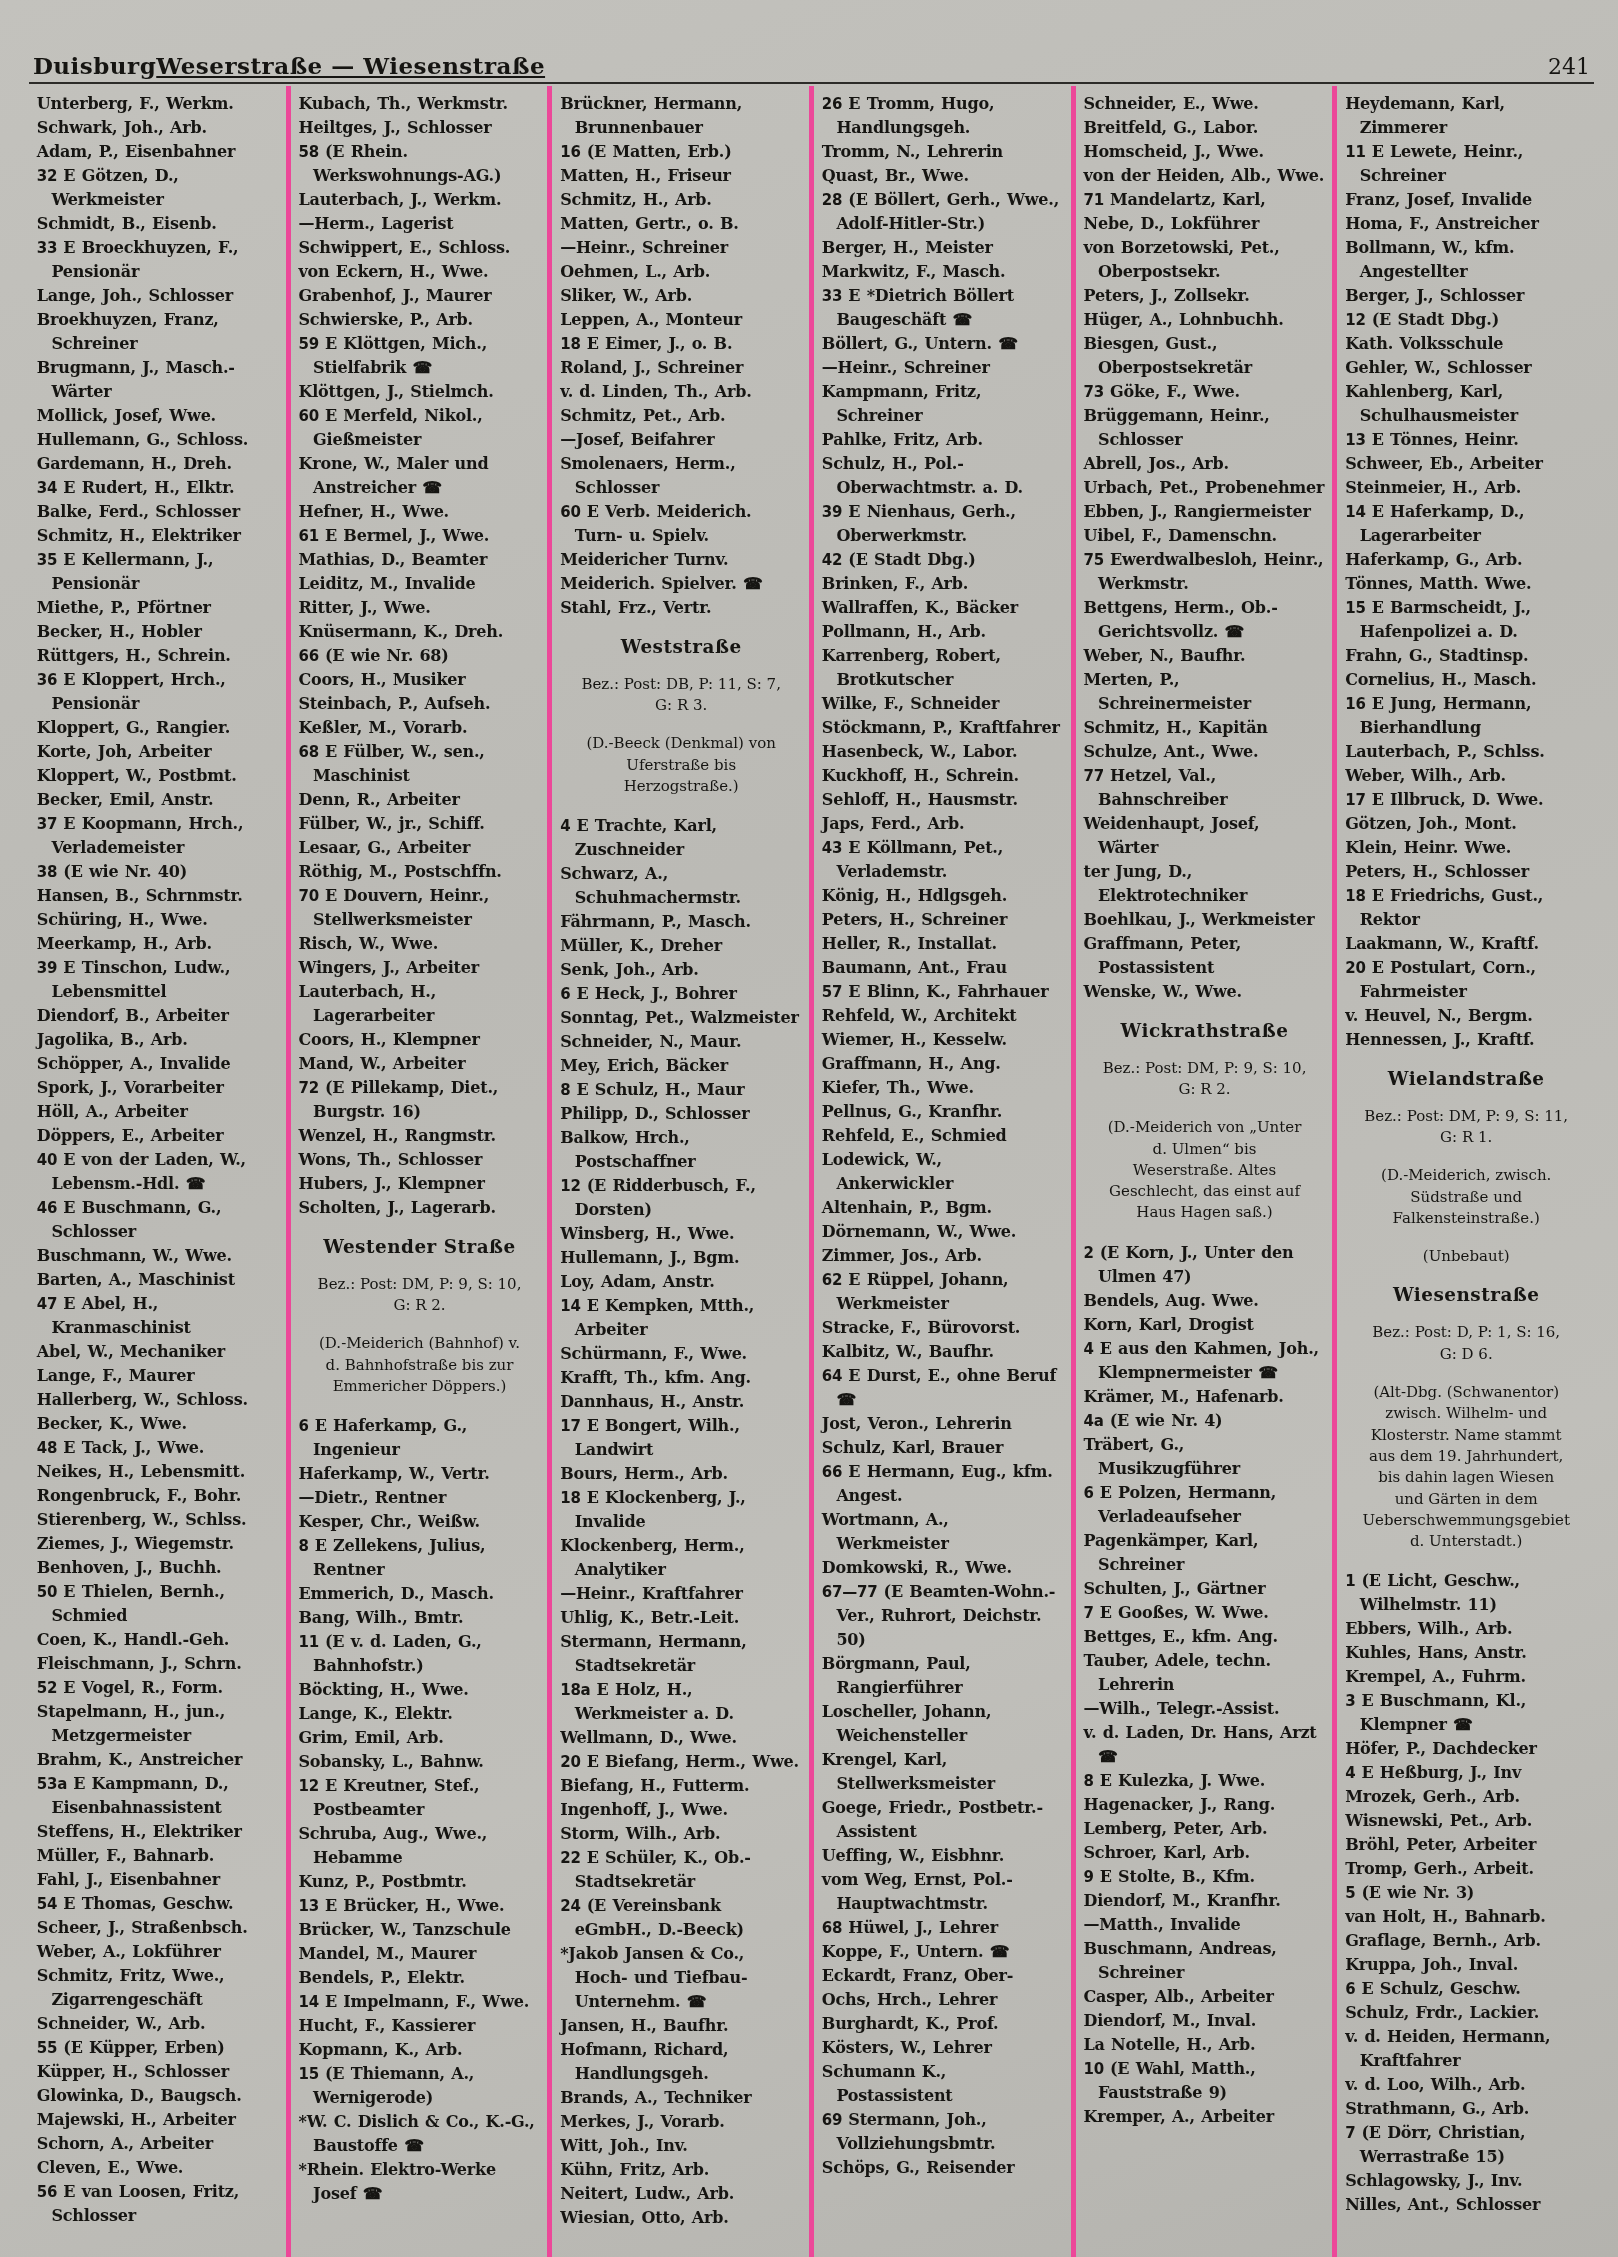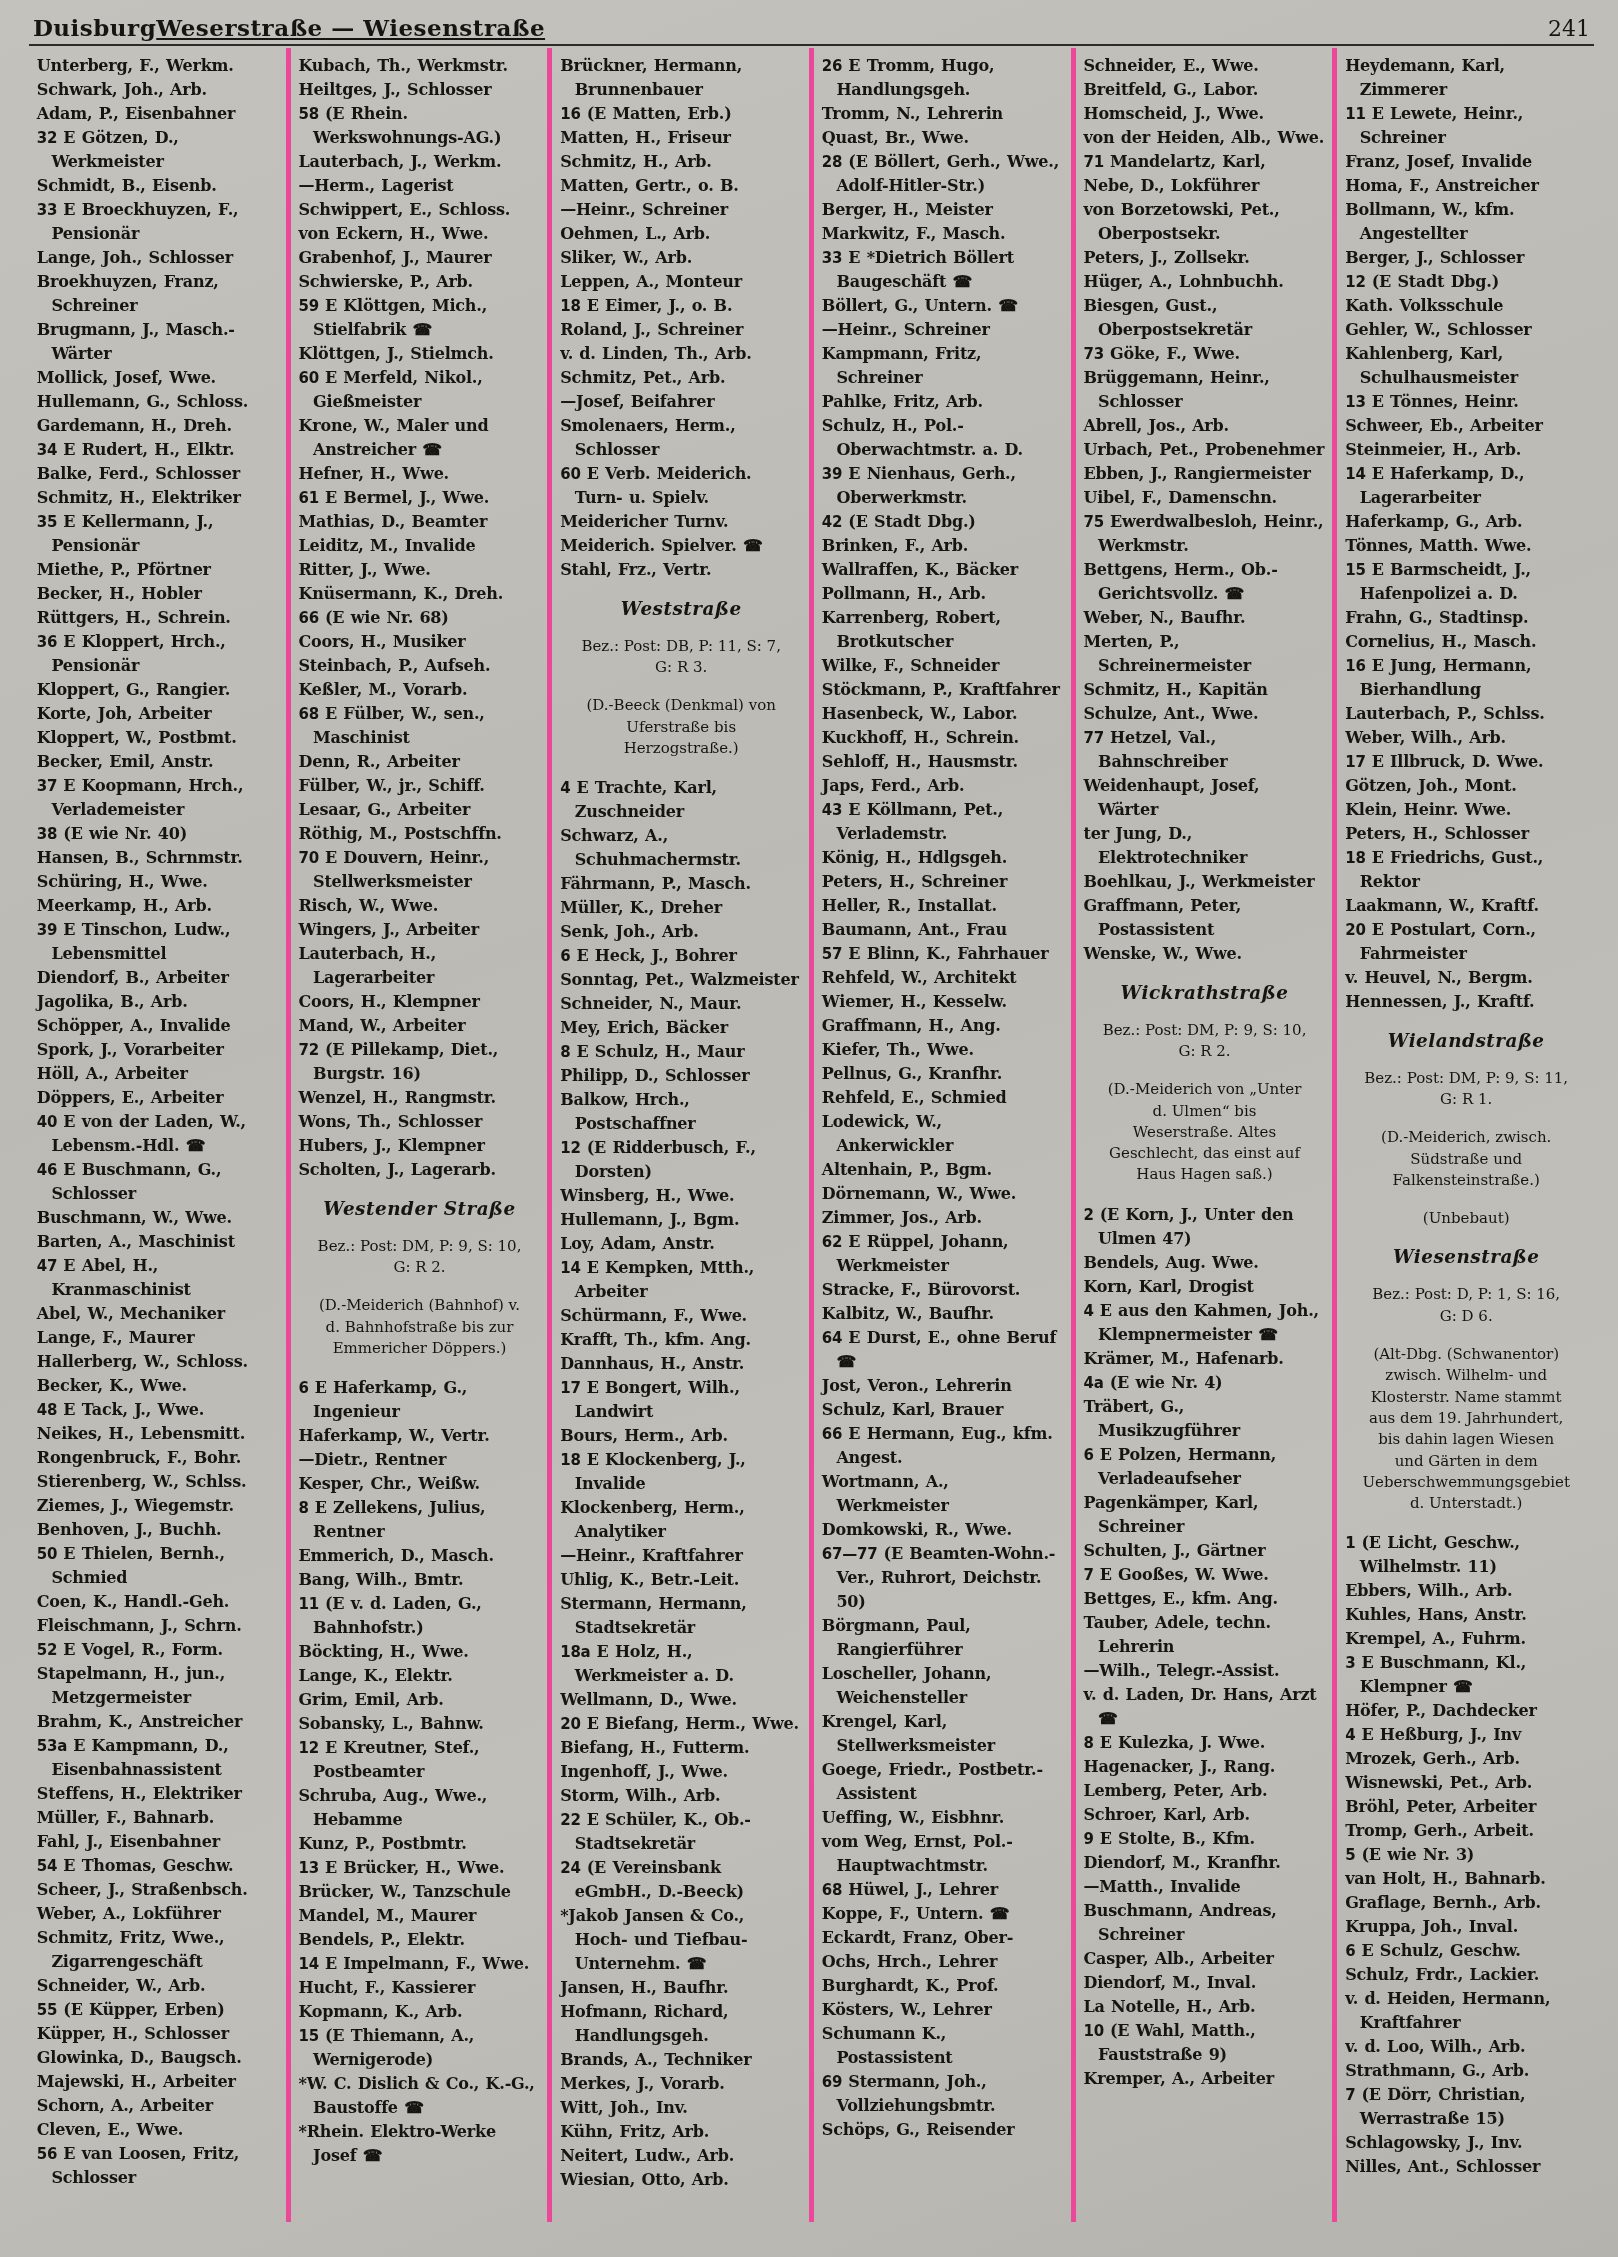--- a/index.html
+++ b/index.html
@@ -7,20 +7,21 @@
     width:1619px;height:2257px;
     background:linear-gradient(160deg,#c3c2bd 0%,#bbbab5 40%,#c0bfba 70%,#b4b3ae 100%);
     font-family:"DejaVu Serif", serif;
     color:#161512;
     overflow:hidden;
   }
   .page{width:1619px;height:2257px;box-sizing:border-box;padding:13.6px 25px 0 29px;}
   .page-header{
     display:flex;align-items:baseline;justify-content:space-between;
     padding:0 3.9px 3.9px 3.9px;
+    margin-top:38px;
   }
   .city{font-weight:bold;font-size:23px;letter-spacing:0.5px;}
   .running-title{font-weight:bold;font-size:23px;letter-spacing:0.5px;flex:1;text-decoration:underline;}
   .page-number{font-weight:normal;font-size:22px;font-family:"DejaVu Serif",serif;}
   .header-rule{border:0;border-top:2.9px solid #2c2b28;margin:0 0 1.9px 0;}
   .columns{
     display:flex;align-items:stretch;
     height:2174px;overflow:hidden;
   }
   .col{
@@ -30,21 +31,21 @@
   .col + .col{border-left:5px solid #ec4899;}
   .entry{
     margin:0;padding-left:14.6px;text-indent:-14.6px;
     font-size:16px;line-height:24px;
     font-weight:bold;letter-spacing:-0.2px;
     word-spacing:1px;
   }
   .entry b{font-weight:bold;font-family:"DejaVu Sans",sans-serif;font-size:15px;}
   .street-heading{
     margin:15.5px 0 1.9px 0;text-align:center;
-    font-size:18.4px;font-weight:bold;letter-spacing:0.5px;font-style:italic;
+    font-size:18.4px;font-weight:bold;letter-spacing:0.5px;
   }
   .meta{
     margin:17px;text-align:center;
     font-size:15px;line-height:21.3px;font-weight:normal;
   }
 </style>
 </head>
 <body>
 
 <div class="page">

